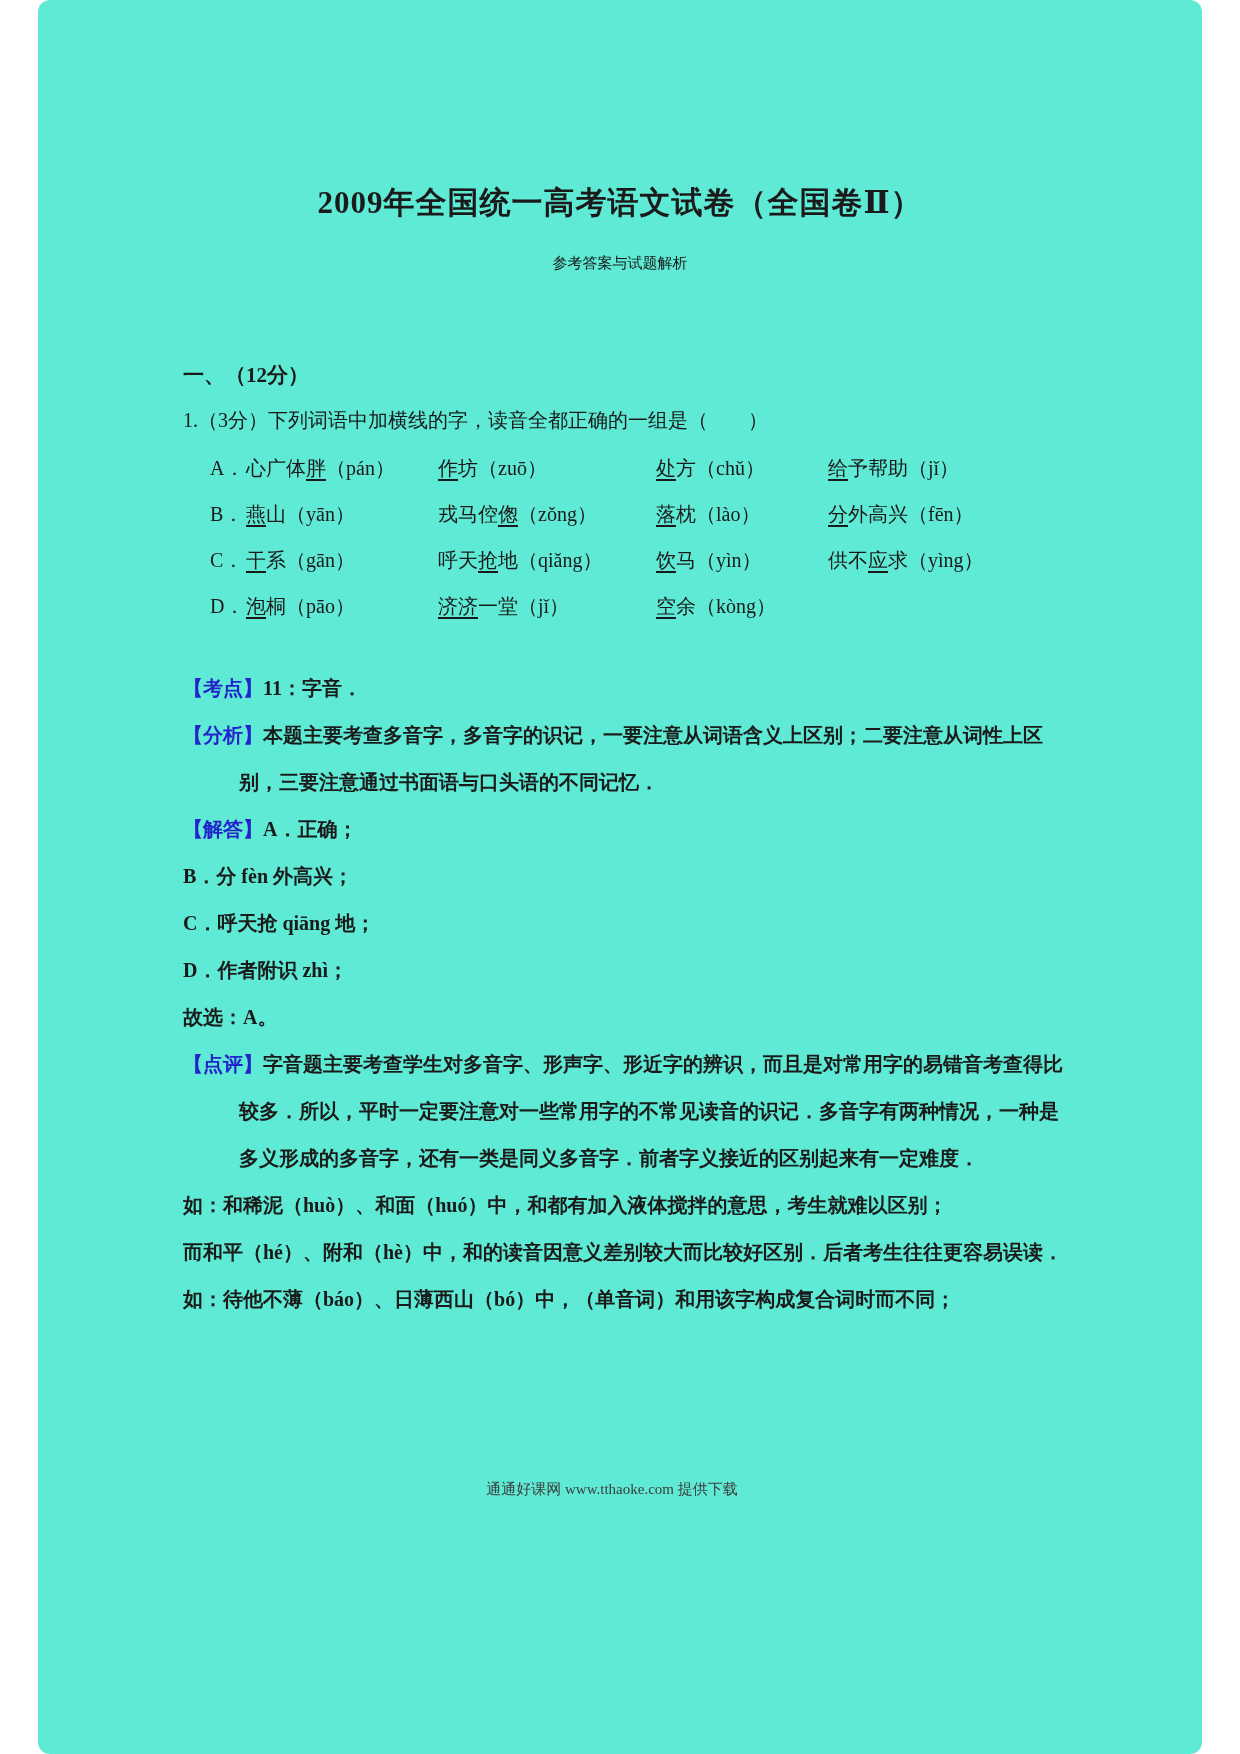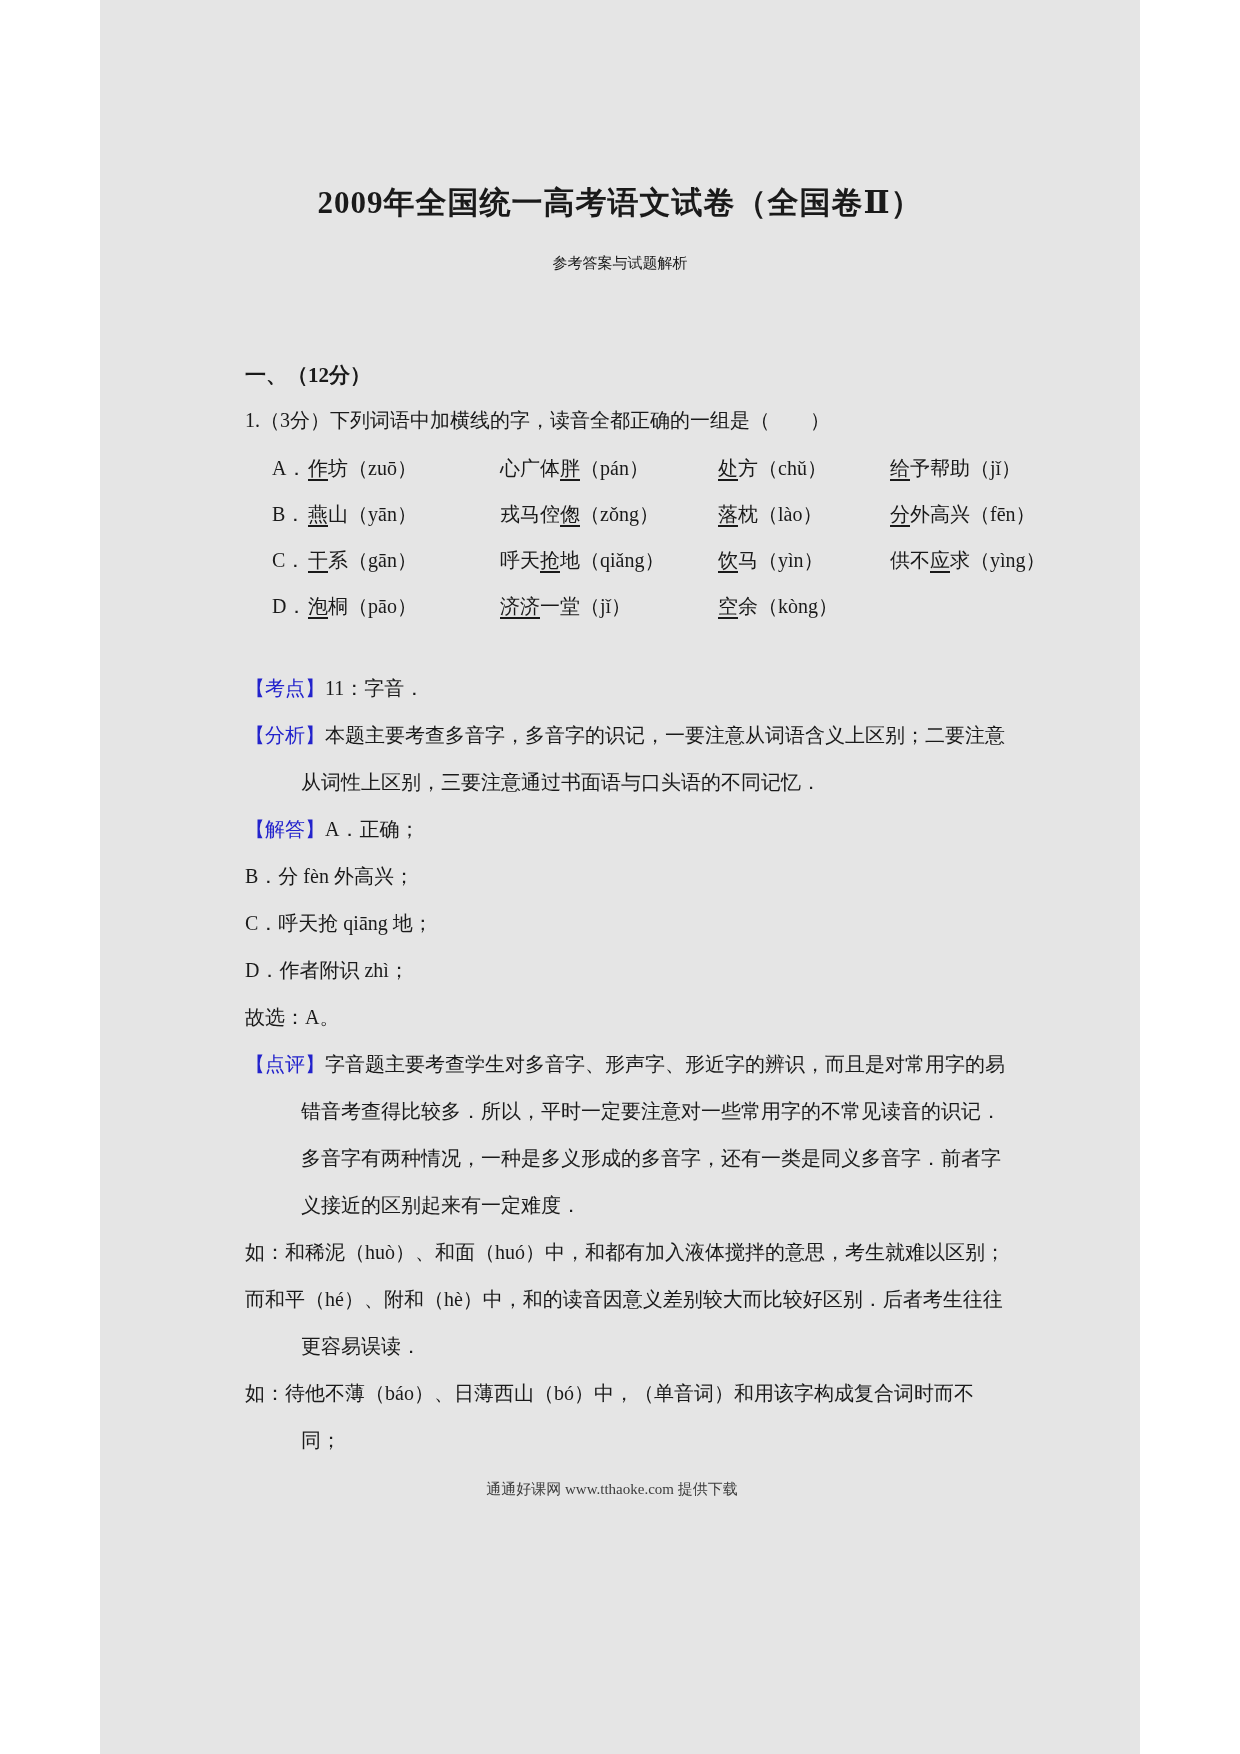--- a/index.html
+++ b/index.html
@@ -3,25 +3,26 @@
 <meta charset="utf-8">
 <style>
   html,body { margin:0; padding:0; }
   body {
     font-family: "Liberation Serif", "DejaVu Serif", serif;
     background:#ffffff;
     color:#1a1a1a;
   }
   .page {
     position:relative;
-    width:1040px;
+    width:1164px;
     height:1754px;
     margin:0 auto;
-    background:#e5e5e5;
+    background:#5eead4;
     overflow:hidden;
+    border-radius:12px;
   }
   .doc-title {
     padding-top:182px;
     text-align:center;
     font-size:31px;
     font-weight:bold;
     letter-spacing:1px;
   }
   .doc-subtitle {
     margin-top:30px;
@@ -48,20 +49,21 @@
     margin-top:2px;
   }
   .option-row {
     display:grid;
     grid-template-columns:36px 192px 218px 172px auto;
     line-height:46px;
     white-space:nowrap;
   }
   .analysis {
     margin-top:36px;
+    font-weight:bold;
   }
   .para {
     line-height:47px;
     padding-left:56px;
     text-indent:-56px;
     margin:0;
   }
   .tag {
     color:var(--accent,#2323cc);
   }
@@ -89,22 +91,22 @@
 
   <div class="content">
 
     <div class="section-heading">一、（12分）</div>
 
     <div class="question-stem">1.（3分）下列词语中加横线的字，读音全都正确的一组是（　　）</div>
 
     <div class="options">
   <div class="option-row">
     <span>A．</span>
+    <span class="option-cell">心广体<span class="u">胖</span>（pán）</span>
     <span class="option-cell"><span class="u">作</span>坊（zuō）</span>
-    <span class="option-cell">心广体<span class="u">胖</span>（pán）</span>
     <span class="option-cell"><span class="u">处</span>方（chǔ）</span>
     <span class="option-cell"><span class="u">给</span>予帮助（jǐ）</span>
   </div>
 
   <div class="option-row">
     <span>B．</span>
     <span class="option-cell"><span class="u">燕</span>山（yān）</span>
     <span class="option-cell">戎马倥<span class="u">偬</span>（zǒng）</span>
     <span class="option-cell"><span class="u">落</span>枕（lào）</span>
     <span class="option-cell"><span class="u">分</span>外高兴（fēn）</span>

